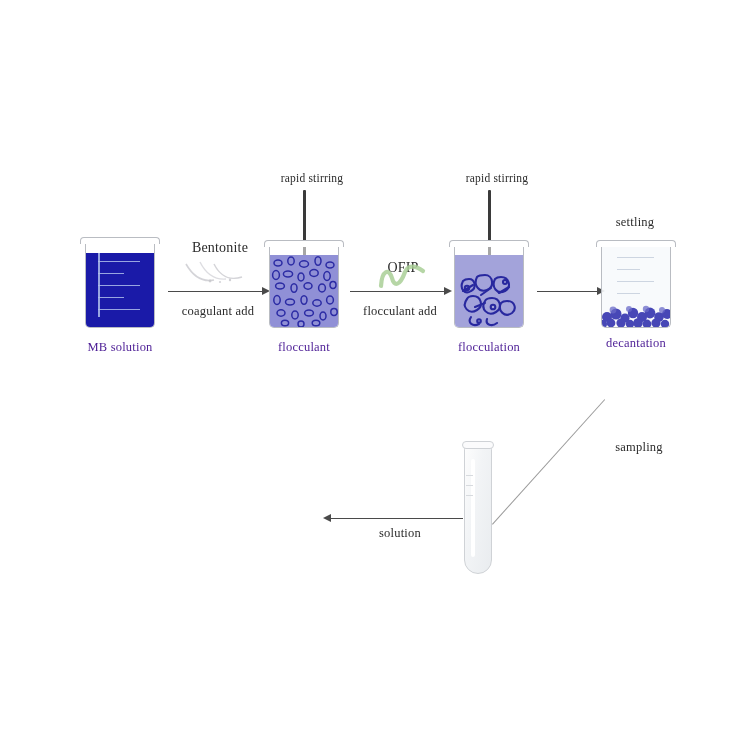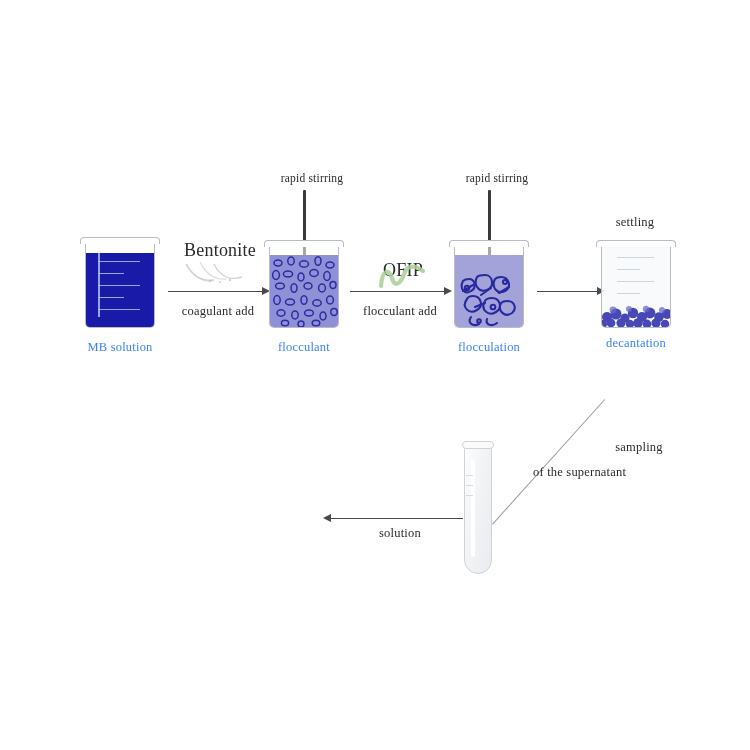--- a/index.html
+++ b/index.html
@@ -23,22 +23,22 @@
   .lbl {
     position: absolute;
     font-family: "Liberation Serif", serif;
     color: #2b2b2b;
     white-space: nowrap;
     letter-spacing: 0.2px;
     text-align: center;
   }
   .lbl-sm   { font-size: 11.5px; }
   .lbl-md   { font-size: 12.5px; }
-  .lbl-lg   { font-size: 18px; }
-  .caption  { font-size: 12.5px; color: #3b82f6; }
+  .lbl-lg   { font-size: 14px; }
+  .caption  { font-size: 12.5px; color: #4c1d95; }
 
   
   .beaker {
     position: absolute;
   }
   .beaker-body {
     position: absolute;
     left: 0; top: 0;
     width: 100%;
     height: 100%;
@@ -314,21 +314,20 @@
           </g>
         </svg>
       </div>
     </div>
     <div class="beaker-rim"></div>
   </div>
   <div class="lbl caption" style="left:576px; top:336px; width:120px;">decantation</div>
 
   <div class="diag-line" style="left:492px; top:524px; width:168px; transform:rotate(-48deg);"></div>
   <div class="lbl lbl-md" style="left:569px; top:440px; width:140px; text-align:center;">sampling</div>
-  <div class="lbl lbl-md" style="left:533px; top:465px; width:170px; text-align:left;">of the supernatant</div>
 
   <div class="tube" style="left:464px; top:444px; width:28px; height:130px;">
     <div class="tube-lip"></div>
     <div class="tube-gloss"></div>
     <div class="tube-tick" style="top:30px;"></div>
     <div class="tube-tick" style="top:40px;"></div>
     <div class="tube-tick" style="top:50px;"></div>
   </div>
 
   <div class="arrow-line" style="left:331px; top:518px; width:132px;"></div>

